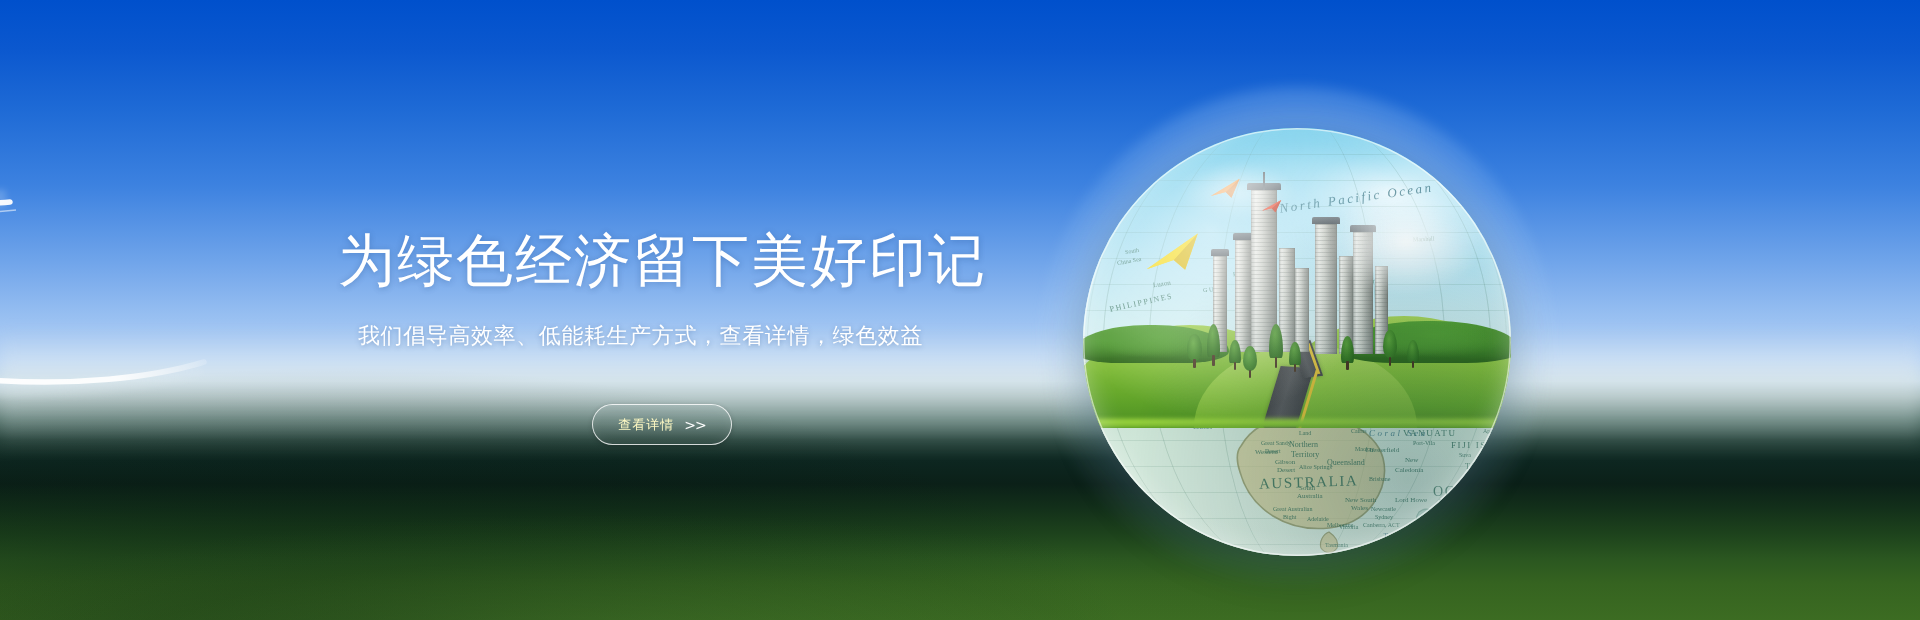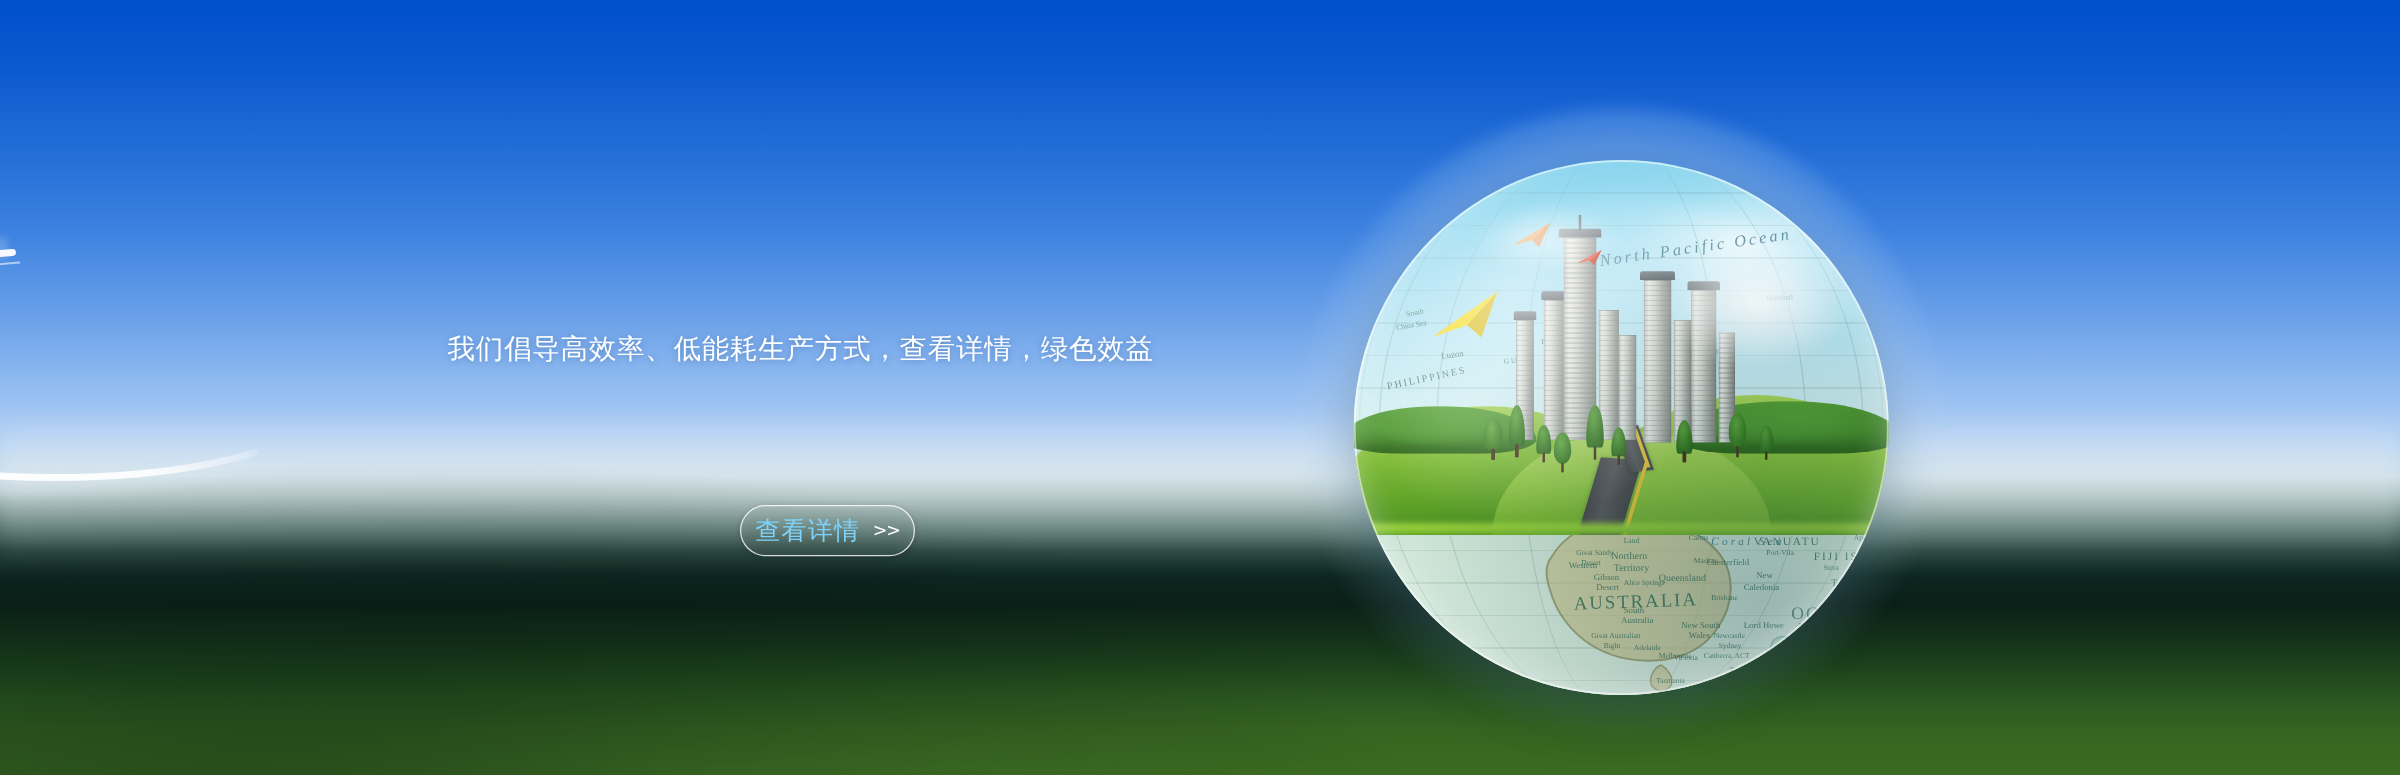--- a/index.html
+++ b/index.html
@@ -299,22 +299,22 @@
     width:140px; height:41px;
     border:1px solid rgba(255,255,255,.80);
     border-radius:21px;
     background:rgba(255,255,255,.04);
     display:flex; align-items:center; justify-content:center;
     gap:10px;
     cursor:pointer;
     box-shadow:0 1px 5px rgba(0,0,0,.18), inset 0 0 12px rgba(255,255,255,.06);
   }
   .cta-label {
-    font-size:20px;
-    color:#7dd3fc;
+    font-size:13px;
+    color:#fef9c3;
     letter-spacing:1px;
     line-height:1;
   }
   .cta-arrows {
     font-size:14px;
     color:#ffffff;
     line-height:1;
     letter-spacing:-1px;
     font-family:"DejaVu Sans",sans-serif;
   }
@@ -581,20 +581,21 @@
         <stop offset="40%" stop-color="#eaf6ff" stop-opacity=".45"></stop>
         <stop offset="100%" stop-color="#ffffff" stop-opacity=".1"></stop>
       </linearGradient>
     </defs>
     <path d="M236 18 C120 26 30 72 24 120 C18 166 96 198 214 206 C300 212 380 204 432 188" fill="none" stroke="url(#swg2)" stroke-width="17" opacity=".5" filter="blur(3px)"></path>
     <path d="M240 22 C128 30 40 74 34 118 C29 160 104 192 218 200 C304 206 382 198 434 182" fill="none" stroke="url(#swg)" stroke-width="5.5" stroke-linecap="round"></path>
     <path d="M246 30 C140 38 56 78 52 116 C48 152 116 180 222 188" fill="none" stroke="#ffffff" stroke-width="1.6" opacity=".55"></path>
   </svg>
 
   <div class="copy">
+    <div class="headline">为绿色经济留下美好印记</div>
     <div class="subhead">我们倡导高效率、低能耗生产方式，查看详情，绿色效益</div>
   </div>
 
   <div class="cta" role="button" tabindex="0">
     <span class="cta-label">查看详情</span>
     <span class="cta-arrows">&gt;&gt;</span>
   </div>
 
 </div>
 

